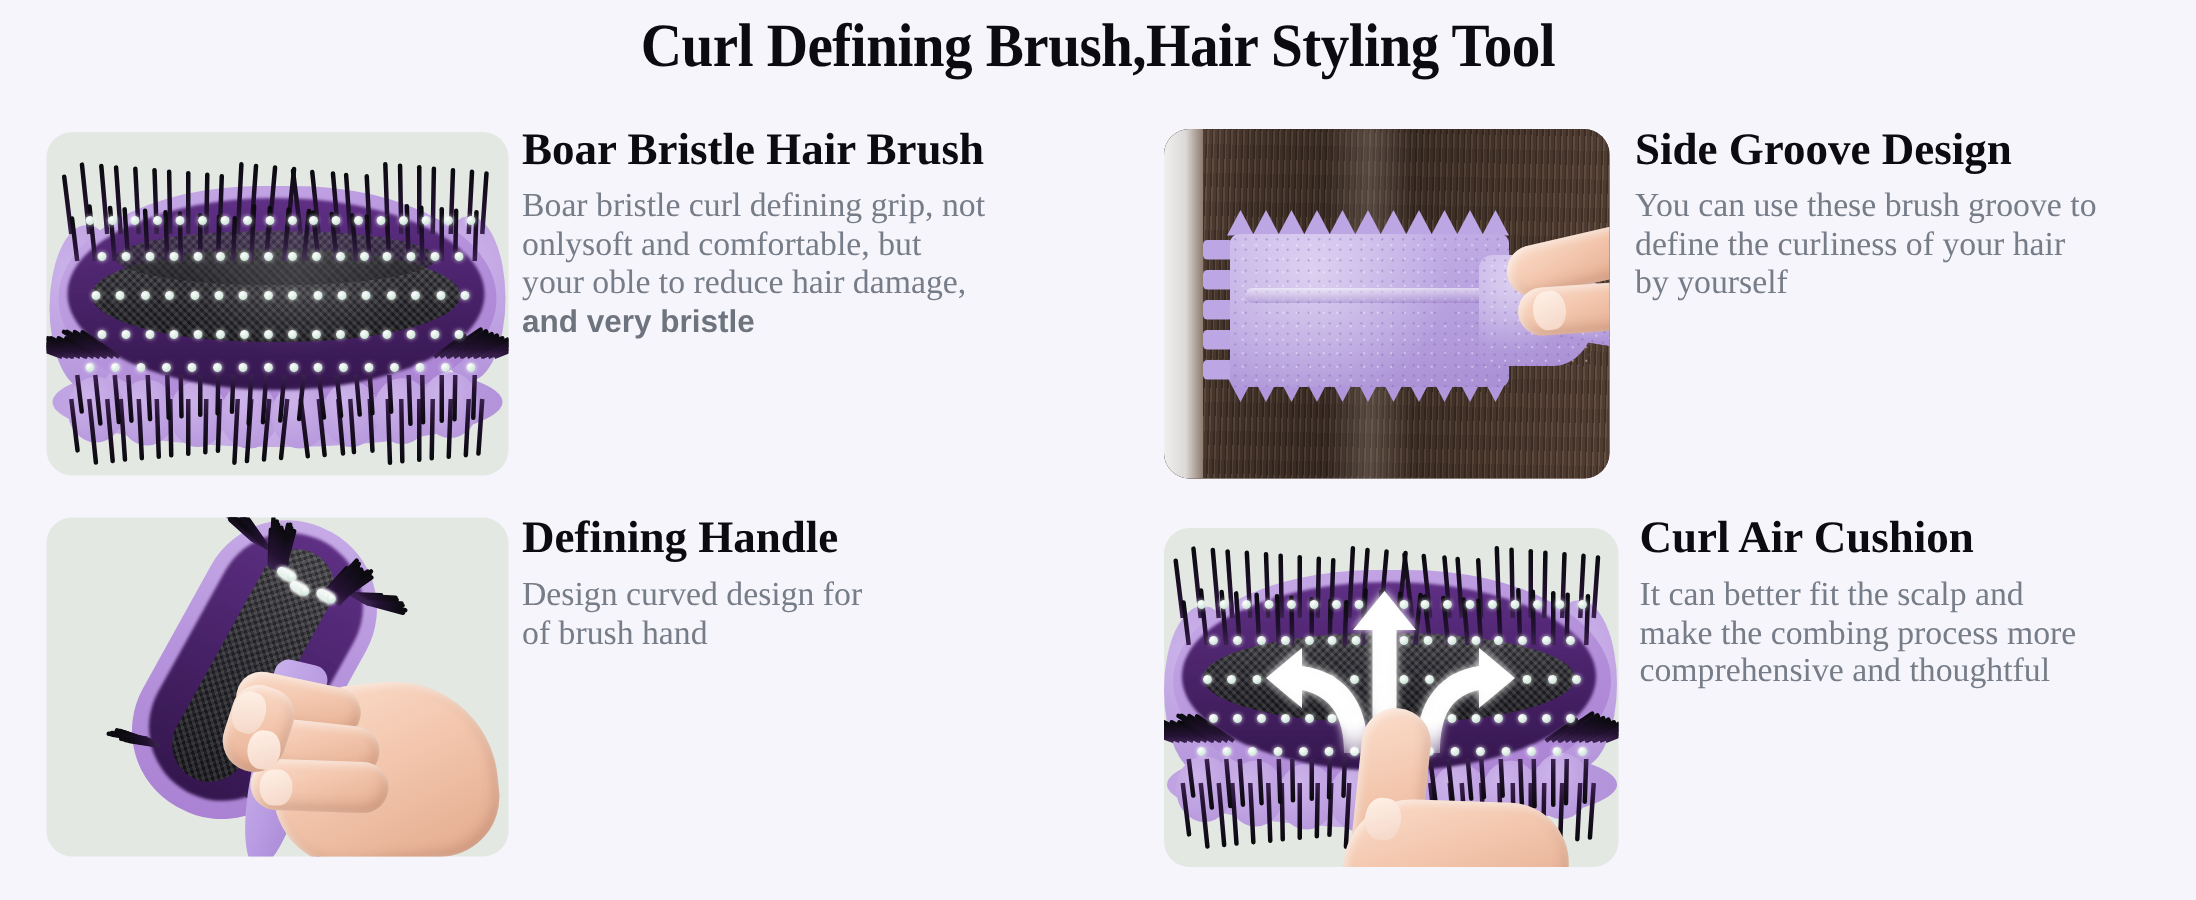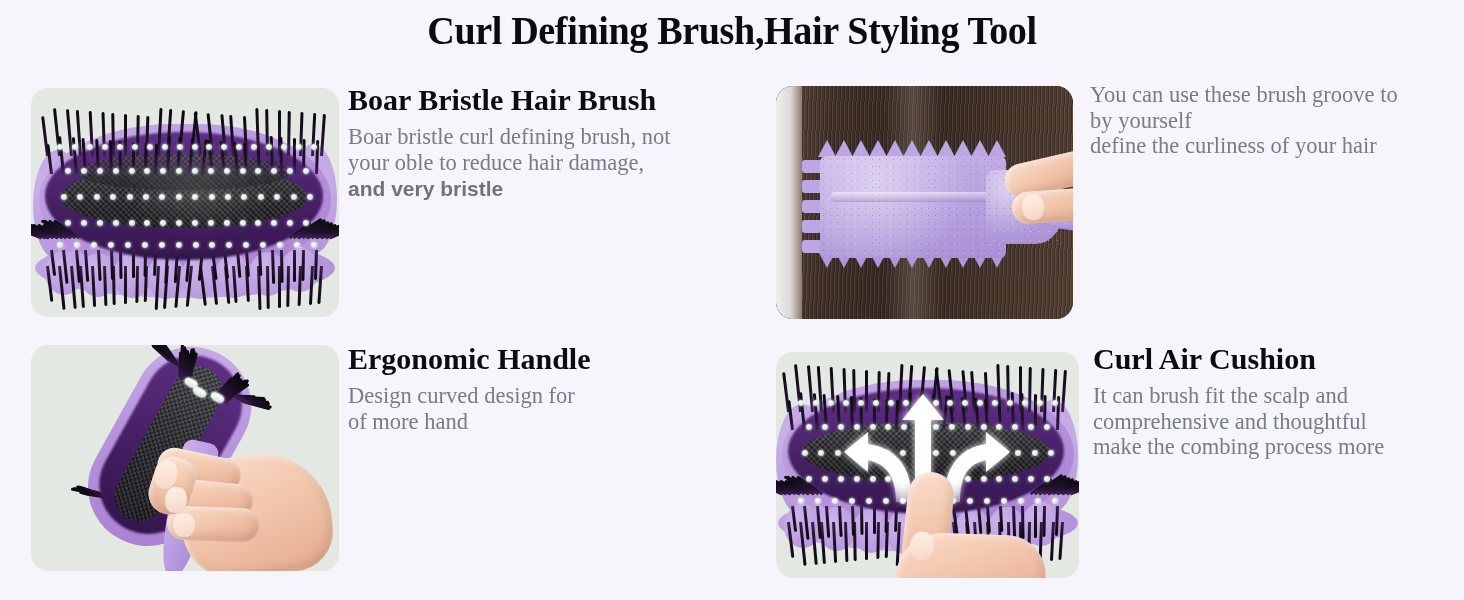--- a/index.html
+++ b/index.html
@@ -895,37 +895,39 @@
 
         <div class="finger" style="left:128px;top:120px;width:46px;height:120px;border-radius:24px 24px 10px 10px;transform:rotate(6deg);"></div>
         <div class="finger" style="left:120px;top:182px;width:150px;height:70px;border-radius:46px 40px 0 0;transform:rotate(2deg);"></div>
         <div class="nail" style="left:134px;top:180px;width:24px;height:28px;transform:rotate(6deg);"></div>
       </div>
     </div>
   </div>
 
   <div class="txt txt-tl">
     <div class="heading">Boar Bristle Hair Brush</div>
-    <div class="body-line">Boar bristle curl defining brush, not</div>
+    <div class="body-line">Boar bristle curl defining grip, not</div>
+    <div class="body-line">onlysoft and comfortable, but</div>
     <div class="body-line">your oble to reduce hair damage,</div>
     <div class="body-strong">and very bristle</div>
   </div>
 
   <div class="txt txt-tr">
+    <div class="heading">Side Groove Design</div>
     <div class="body-line">You can use these brush groove to</div>
+    <div class="body-line">define the curliness of your hair</div>
     <div class="body-line">by yourself</div>
-    <div class="body-line">define the curliness of your hair</div>
   </div>
 
   <div class="txt txt-bl">
-    <div class="heading">Ergonomic Handle</div>
+    <div class="heading">Defining Handle</div>
     <div class="body-line">Design curved design for</div>
-    <div class="body-line">of more hand</div>
+    <div class="body-line">of brush hand</div>
   </div>
 
   <div class="txt txt-br">
     <div class="heading">Curl Air Cushion</div>
-    <div class="body-line">It can brush fit the scalp and</div>
+    <div class="body-line">It can better fit the scalp and</div>
+    <div class="body-line">make the combing process more</div>
     <div class="body-line">comprehensive and thoughtful</div>
-    <div class="body-line">make the combing process more</div>
   </div>
 
 </div>
 
 </body></html>

